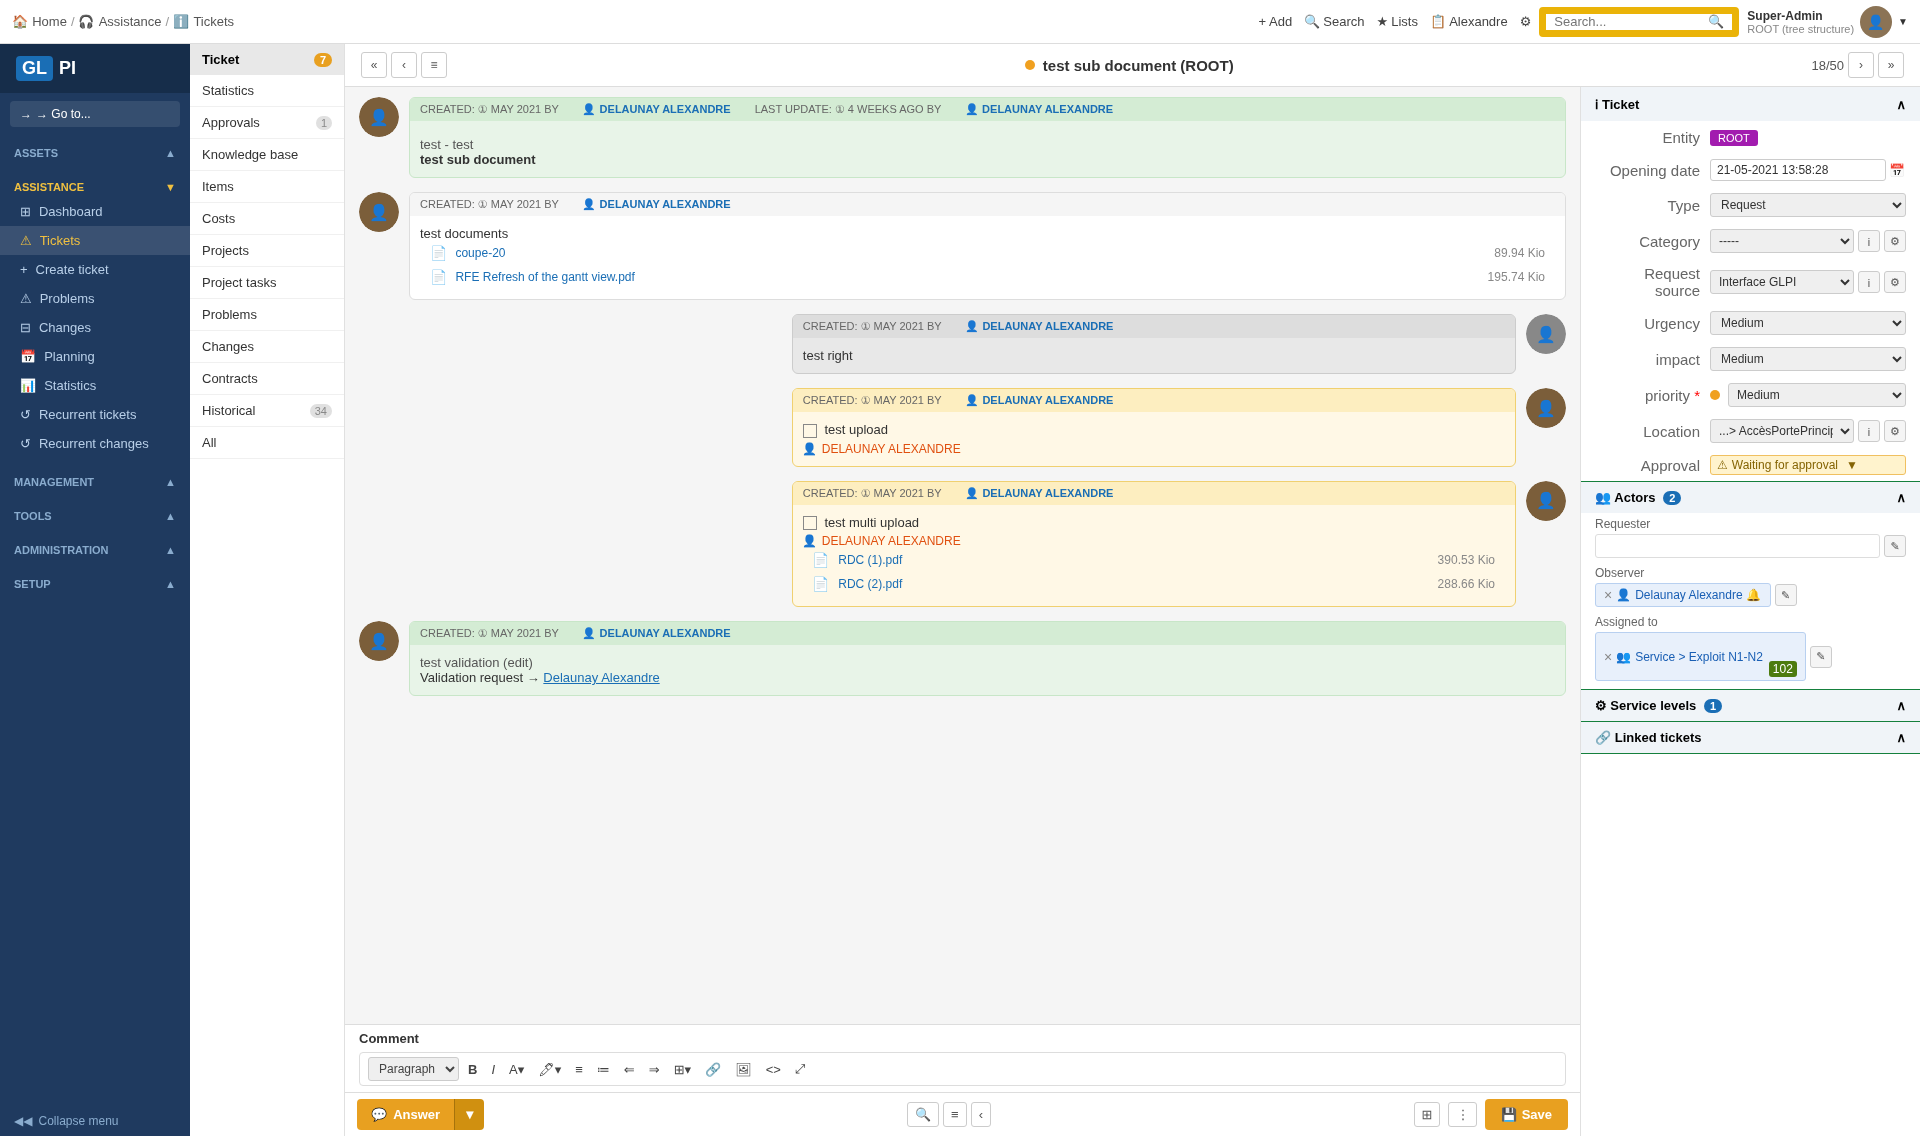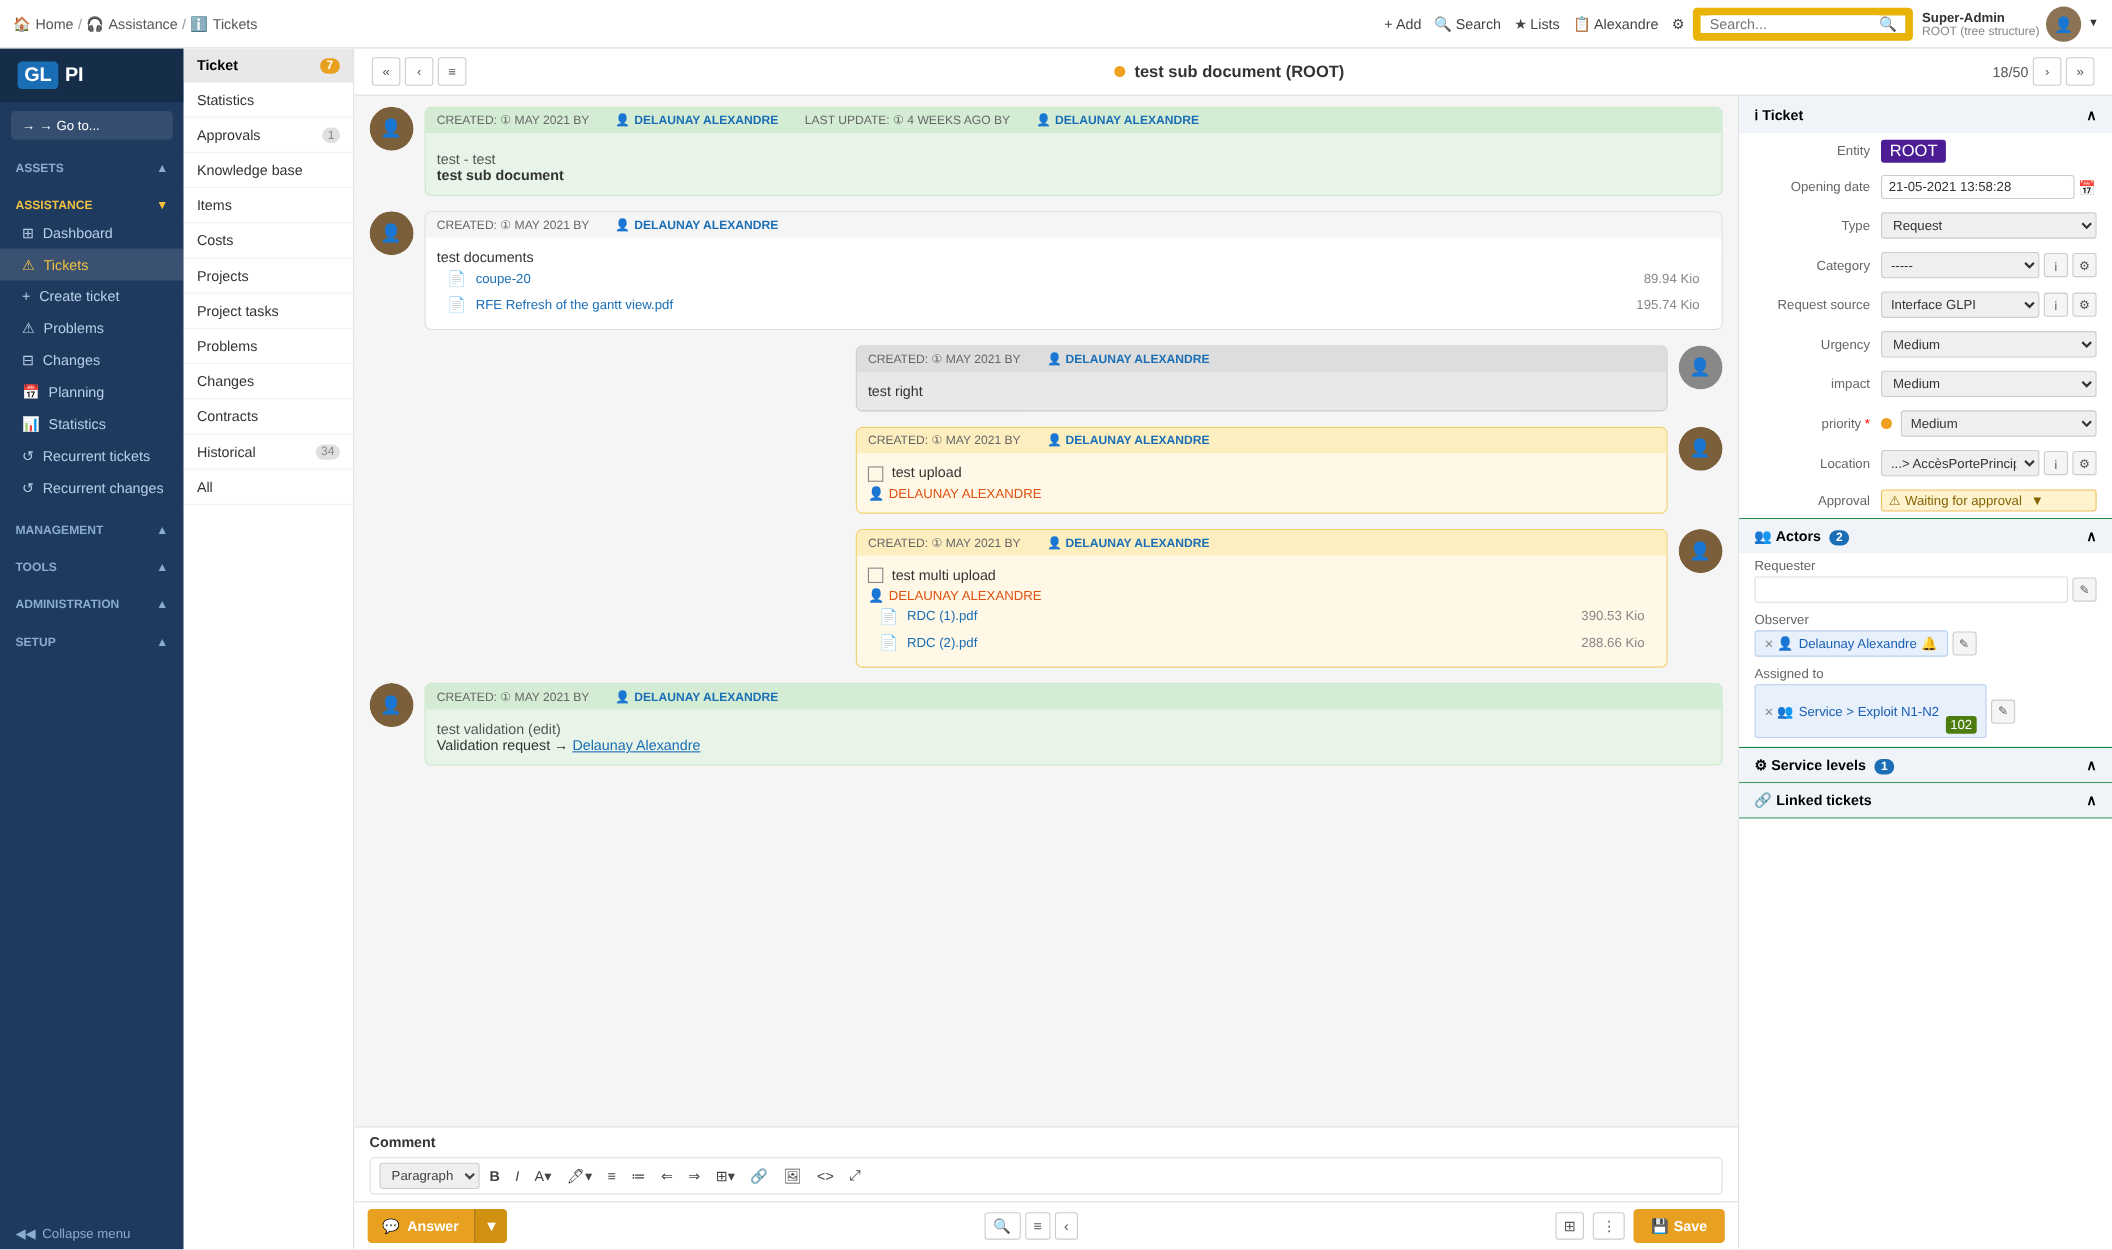--- a/index.html
+++ b/index.html
@@ -14,21 +14,21 @@
     .top-actions .action-btn { display: flex; align-items: center; gap: 3px; cursor: pointer; color: #444; }
     .search-bar { display: flex; align-items: center; border: 7px solid #eab308; border-radius: 4px; padding: 0 8px; height: 30px; width: 200px; }
     .search-bar input { border: none; outline: none; font-size: 13px; width: 100%; color: #888; }
     .user-info { display: flex; align-items: center; gap: 6px; font-size: 12px; color: #333; }
     .user-avatar { width: 32px; height: 32px; border-radius: 50%; background: #8b7355; display: flex; align-items: center; justify-content: center; color: #fff; font-size: 14px; overflow: hidden; }
 
     
     .app-body { display: flex; flex: 1; overflow: hidden; }
 
     
-    .sidebar { width: 167px; background: #1f3a5f; color: #ccc; display: flex; flex-direction: column; overflow-y: auto; flex-shrink: 0; justify-content: center; }
+    .sidebar { width: 190px; background: #1f3a5f; color: #ccc; display: flex; flex-direction: column; overflow-y: auto; flex-shrink: 0; justify-content: center; }
     .sidebar-logo { padding: 12px 16px; background: #162d4a; }
     .sidebar-logo .logo-text { font-size: 22px; font-weight: bold; color: #fff; }
     .sidebar-goto { margin: 8px 10px; }
     .sidebar-goto button { width: 100%; background: rgba(255,255,255,0.1); border: none; color: #fff; padding: 6px 10px; border-radius: 4px; cursor: pointer; font-size: 12px; display: flex; align-items: center; gap: 4px; }
     .sidebar-section { padding: 6px 0; }
     .sidebar-section-header { padding: 6px 14px 4px; font-size: 11px; text-transform: uppercase; color: #8aacce; font-weight: 600; display: flex; align-items: center; justify-content: space-between; cursor: pointer; }
     .sidebar-item { padding: 7px 14px 7px 20px; cursor: pointer; display: flex; align-items: center; gap: 8px; font-size: 13px; color: #b8cfe8; }
     .sidebar-item.active { background: rgba(255,255,255,0.12); color: #fff; }
     .sidebar-item.highlighted { color: #f0c040; }
     .sidebar-collapse { padding: 8px 14px; font-size: 12px; color: #8aacce; cursor: pointer; margin-top: auto; display: flex; align-items: center; gap: 6px; }
@@ -81,24 +81,24 @@
     .pdf-icon { color: #c00; font-size: 14px; }
     .task-checkbox { width: 14px; height: 14px; border: 1px solid #888; display: inline-block; margin-right: 4px; vertical-align: middle; }
     .task-assignee { color: #e05010; font-size: 12px; margin-top: 4px; display: flex; align-items: center; gap: 4px; }
 
     
     .right-panel { width: 340px; background: #fff; border-left: 1px solid #e0e0e0; overflow-y: auto; flex-shrink: 0; }
     .panel-section { border-bottom: 1px solid #15803d; }
     .panel-section-header { background: #f0f4f8; padding: 8px 14px; font-weight: 600; font-size: 13px; display: flex; align-items: center; justify-content: space-between; cursor: pointer; }
     .panel-section-header .badge { background: #1a6eb5; color: #fff; border-radius: 10px; font-size: 11px; padding: 1px 6px; margin-left: 4px; }
     .panel-row { display: flex; align-items: center; padding: 6px 14px; font-size: 13px; min-height: 32px; }
-    .panel-row .label { color: #666; width: 115px; flex-shrink: 0; text-align: right; padding-right: 10px; font-size: 12px; }
+    .panel-row .label { color: #666; width: 115px; flex-shrink: 0; text-align: right; padding-right: 10px; font-size: 15px; }
     .panel-row .value { flex: 1; color: #333; }
     .panel-row .value input, .panel-row .value select { width: 100%; border: 1px solid #ccc; border-radius: 3px; padding: 3px 6px; font-size: 12px; color: #333; }
-    .entity-badge { background: #4c1d95; color: #fff; font-size: 15px; padding: 2px 8px; border-radius: 3px; }
+    .entity-badge { background: #a21caf; color: #fff; font-size: 11px; padding: 2px 8px; border-radius: 3px; }
     .status-dot { width: 10px; height: 10px; border-radius: 50%; background: #f0a020; display: inline-block; margin-right: 4px; }
     .field-with-icons { display: flex; align-items: center; gap: 4px; flex: 1; }
     .field-with-icons select { flex: 1; border: 1px solid #ccc; border-radius: 3px; padding: 3px 4px; font-size: 12px; }
     .icon-btn { width: 22px; height: 22px; border: 1px solid #ccc; border-radius: 3px; background: #f5f5f5; cursor: pointer; display: flex; align-items: center; justify-content: center; font-size: 11px; color: #555; flex-shrink: 0; }
     .approval-badge { background: #fff3cd; border: 1px solid #f0c060; color: #856404; border-radius: 3px; padding: 2px 6px; font-size: 12px; display: flex; align-items: center; gap: 4px; }
 
     
     .actor-field { margin: 4px 14px 8px; }
     .actor-field label { font-size: 12px; color: #666; display: block; margin-bottom: 3px; }
     .actor-tag { background: #e8f0fb; border: 1px solid #b8d0f0; border-radius: 3px; padding: 3px 8px; font-size: 12px; color: #1a5fb4; display: flex; align-items: center; gap: 4px; }

